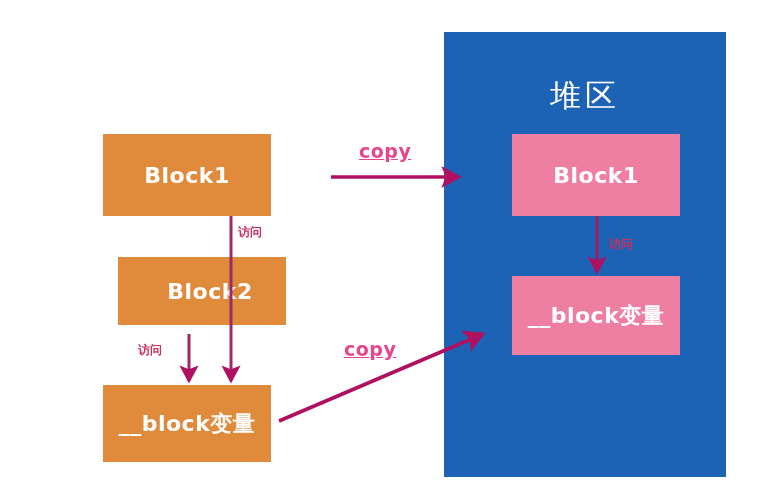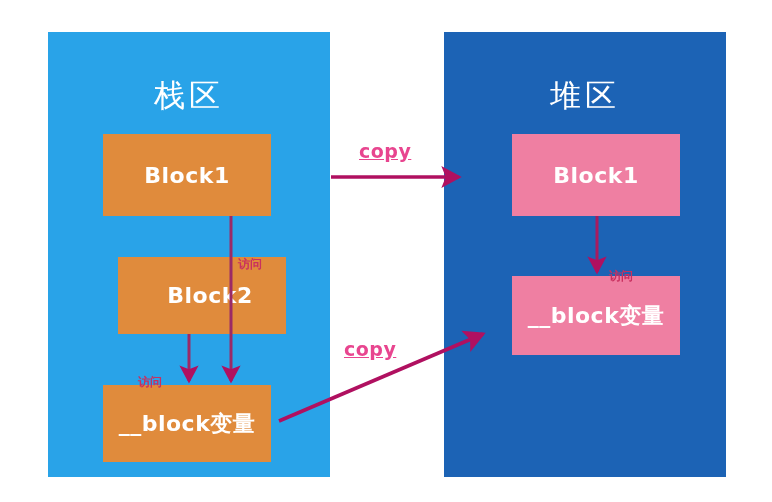--- a/index.html
+++ b/index.html
@@ -62,21 +62,21 @@
     font-size: 22px;
     font-weight: bold;
     letter-spacing: 0.5px;
     font-family: "DejaVu Sans", "Liberation Sans", sans-serif;
   }
   .block-orange { background: #e08b3c; }
   .block-pink   { background: #ef7fa2; }
 
   
   #stack-block1    { left: 103px; top: 134px; width: 168px; height: 82px; }
-  #stack-block2    { left: 118px; top: 257px; width: 168px; height: 77px; padding-left: 16px; }
+  #stack-block2    { left: 118px; top: 257px; width: 168px; height: 68px; padding-left: 16px; }
   #stack-blockvar  { left: 103px; top: 385px; width: 168px; height: 77px; }
 
   
   #heap-block1     { left: 512px; top: 134px; width: 168px; height: 82px; }
   #heap-blockvar   { left: 512px; top: 276px; width: 168px; height: 79px; }
 
   
   #arrow-layer {
     position: absolute;
     left: 0;
@@ -97,36 +97,32 @@
     color: #e8458f;
     font-size: 19px;
     letter-spacing: 0.5px;
     font-family: "DejaVu Sans", "Liberation Sans", sans-serif;
     text-decoration: underline;
   }
   .label-access {
     color: #c9305f;
     font-size: 12px;
     font-family: "DejaVu Sans", "Liberation Sans", sans-serif;
-    margin-top: 32px;
   }
   #label-copy-top   { left: 359px; top: 142px; }
   #label-copy-bot   { left: 344px; top: 340px; }
   #label-access-a   { left: 238px; top: 226px; }
   #label-access-b   { left: 138px; top: 344px; }
   #label-access-c   { left: 609px; top: 238px; }
 </style>
 </head>
 <body>
 
 <div id="canvas">
 
-  <div class="region" id="stack-region">
-    <div class="region-title">栈区</div>
-  </div>
 
   <div class="region" id="heap-region">
     <div class="region-title">堆区</div>
   </div>
 
   <div class="block block-orange" id="stack-block1">Block1</div>
 
   <div class="block block-orange" id="stack-block2">Block2</div>
 
   <div class="block block-orange" id="stack-blockvar">__block变量</div>

